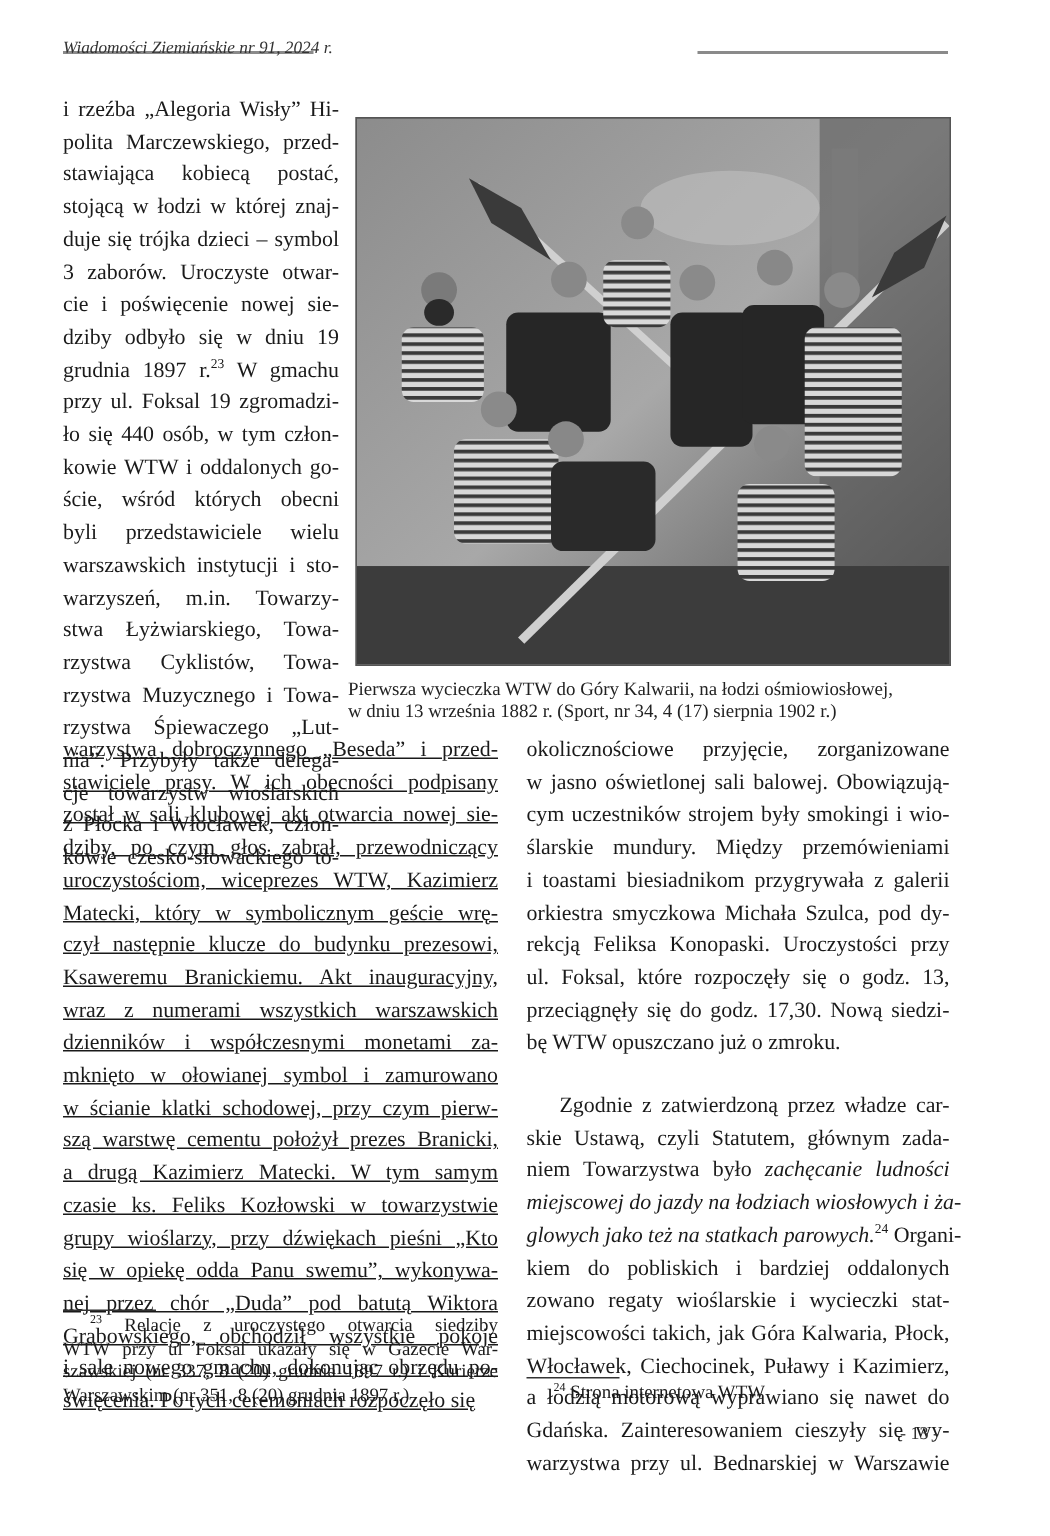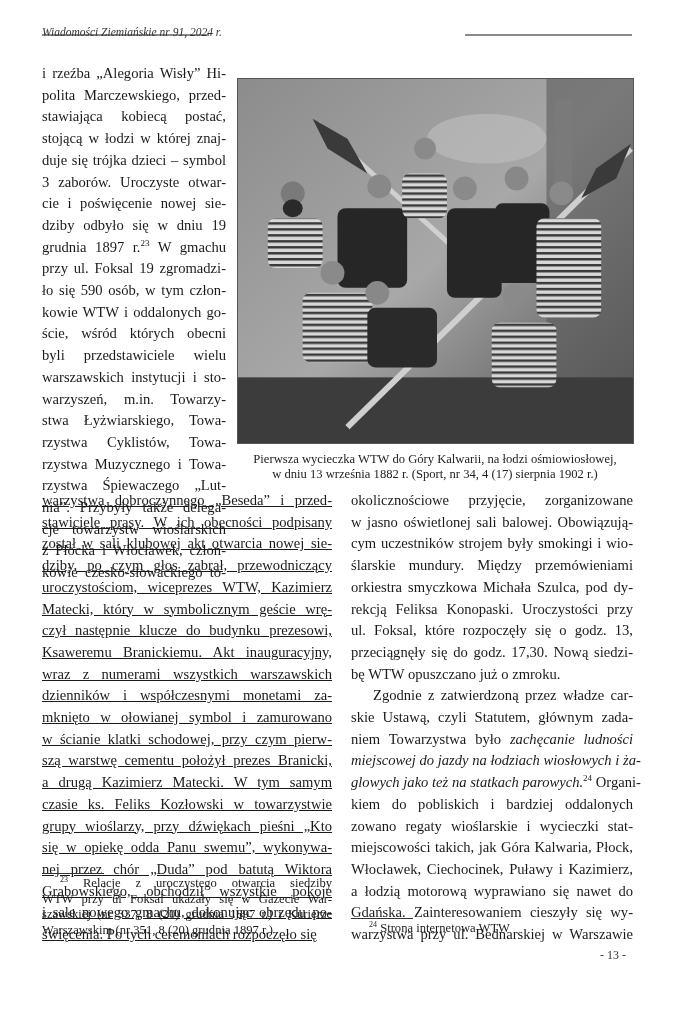--- a/index.html
+++ b/index.html
@@ -12,21 +12,21 @@
   .header .title { position: absolute; left: 0; right: 0; text-align: left; top: 0;
                    font-style: italic; font-size: 11.5px; color: #333; }
   .para { position: absolute; font-size: 14.6px; line-height: 21.7px; text-align: justify; }
   .para .ln { display: block; white-space: nowrap; text-align-last: justify; }
   .para .ln.last { text-align-last: left; }
   sup { font-size: 9px; line-height: 0; vertical-align: 6px; }
   .photo { position: absolute; left: 237px; top: 78px; width: 397px; height: 366px;
            background: #6a6a6a; overflow: hidden; border: 1px solid #555; box-sizing: border-box; }
   .photo svg { width: 100%; height: 100%; display: block; }
   .caption { position: absolute; left: 232px; top: 452px; width: 406px; font-size: 12.6px;
-             line-height: 15px; text-align: center; color: #222; }
+             line-height: 15px; text-align: left; color: #222; }
   .fn-rule { position: absolute; height: 1px; background: #333; width: 62px; }
   .footnote { position: absolute; font-size: 12.6px; line-height: 15.6px; text-align: justify; }
   .footnote .ln { display: block; white-space: nowrap; text-align-last: justify; }
   .footnote .ln.last { text-align-last: left; }
   .footnote sup { font-size: 8px; vertical-align: 5px; }
   .pagenum { position: absolute; left: 600px; top: 948px; font-size: 12px; color: #333; }
   em { font-style: italic; }
 </style>
 </head>
 <body>
@@ -41,21 +41,21 @@
   <span class="ln">i rzeźba „Alegoria Wisły” Hi-</span>
   <span class="ln">polita Marczewskiego, przed-</span>
   <span class="ln">stawiająca kobiecą postać,</span>
   <span class="ln">stojącą w łodzi w której znaj-</span>
   <span class="ln">duje się trójka dzieci – symbol</span>
   <span class="ln">3 zaborów. Uroczyste otwar-</span>
   <span class="ln">cie i poświęcenie nowej sie-</span>
   <span class="ln">dziby odbyło się w dniu 19</span>
   <span class="ln"><span>grudnia 1897 r.</span><sup>23</sup><span> W gmachu</span></span>
   <span class="ln">przy ul. Foksal 19 zgromadzi-</span>
-  <span class="ln">ło się 590 osób, w tym człon-</span>
+  <span class="ln">ło się 440 osób, w tym człon-</span>
   <span class="ln">kowie WTW i oddalonych go-</span>
   <span class="ln">ście, wśród których obecni</span>
   <span class="ln">byli przedstawiciele wielu</span>
   <span class="ln">warszawskich instytucji i sto-</span>
   <span class="ln">warzyszeń, m.in. Towarzy-</span>
   <span class="ln">stwa Łyżwiarskiego, Towa-</span>
   <span class="ln">rzystwa Cyklistów, Towa-</span>
   <span class="ln">rzystwa Muzycznego i Towa-</span>
   <span class="ln">rzystwa Śpiewaczego „Lut-</span>
   <span class="ln">nia”. Przybyły także delega-</span>
@@ -139,26 +139,27 @@
   <span class="ln">Grabowskiego, obchodził wszystkie pokoje</span>
   <span class="ln">i sale nowego gmachu, dokonując obrzędu po-</span>
   <span class="ln last">święcenia. Po tych ceremoniach rozpoczęło się</span>
 </div>
 
 <div class="para" style="left:351px; top:490px; width:282px;">
   <span class="ln">okolicznościowe przyjęcie, zorganizowane</span>
   <span class="ln">w jasno oświetlonej sali balowej. Obowiązują-</span>
   <span class="ln">cym uczestników strojem były smokingi i wio-</span>
   <span class="ln">ślarskie mundury. Między przemówieniami</span>
+  <span class="ln">i toastami biesiadnikom przygrywała z galerii</span>
   <span class="ln">orkiestra smyczkowa Michała Szulca, pod dy-</span>
   <span class="ln">rekcją Feliksa Konopaski. Uroczystości przy</span>
   <span class="ln">ul. Foksal, które rozpoczęły się o godz. 13,</span>
   <span class="ln">przeciągnęły się do godz. 17,30. Nową siedzi-</span>
   <span class="ln last">bę WTW opuszczano już o zmroku.</span>
-  <span class="ln" style="text-indent:22px;">Zgodnie z zatwierdzoną przez władze car-</span>
+  <span class="ln" style="text-indent:22px;margin-top:20px;">Zgodnie z zatwierdzoną przez władze car-</span>
   <span class="ln">skie Ustawą, czyli Statutem, głównym zada-</span>
   <span class="ln"><span>niem Towarzystwa było </span><em>zachęcanie ludności</em></span>
   <span class="ln"><em>miejscowej do jazdy na łodziach wiosłowych i ża-</em></span>
   <span class="ln"><em>glowych jako też na statkach parowych.</em><sup>24</sup><span> Organi-</span></span>
   <span class="ln">kiem do pobliskich i bardziej oddalonych</span>
   <span class="ln">zowano regaty wioślarskie i wycieczki stat-</span>
   <span class="ln">miejscowości takich, jak Góra Kalwaria, Płock,</span>
   <span class="ln">Włocławek, Ciechocinek, Puławy i Kazimierz,</span>
   <span class="ln">a łodzią motorową wyprawiano się nawet do</span>
   <span class="ln">Gdańska. Zainteresowaniem cieszyły się wy-</span>

